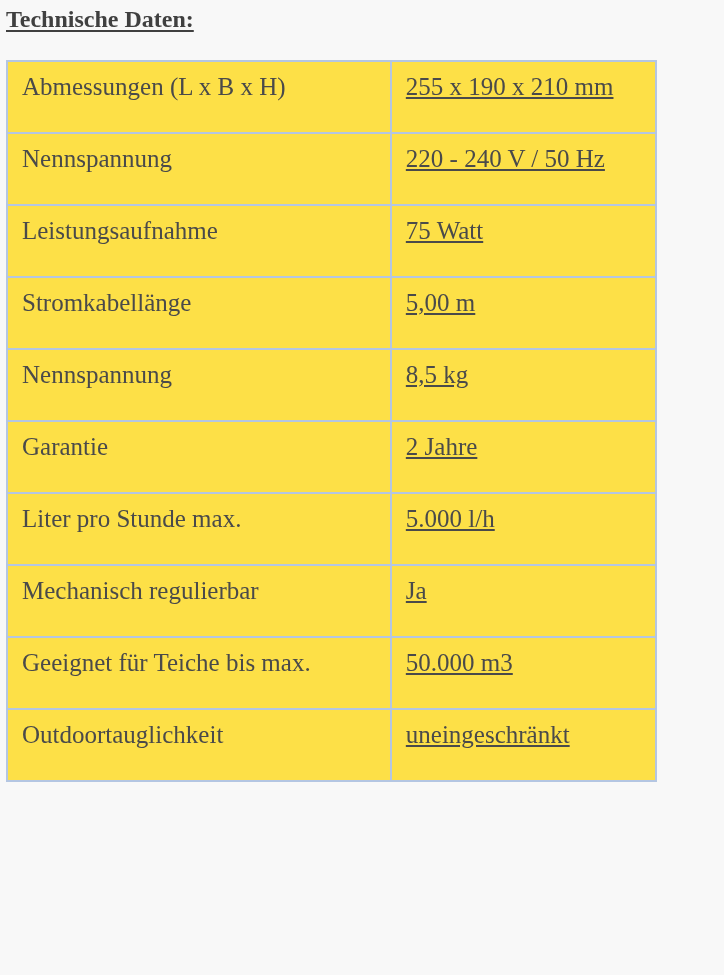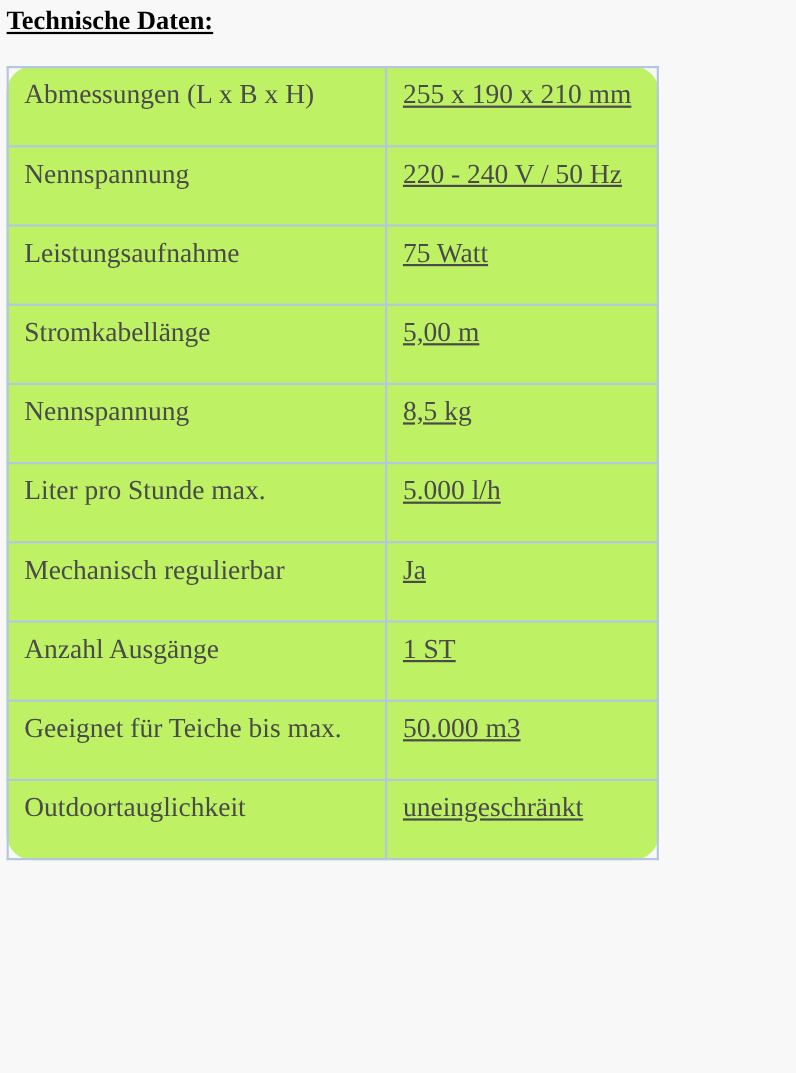--- a/index.html
+++ b/index.html
@@ -17,31 +17,30 @@
     .heading {
       position: absolute;
       left: 6px;
       top: 2px;
       margin: 0;
       font-size: 24px;
       font-weight: bold;
       text-decoration: underline;
       text-decoration-thickness: 2px;
       text-underline-offset: 3px;
-      color: #000000;
+      color: #404040;
       line-height: 34px;
     }
     table.specs {
       position: absolute;
       left: 6px;
       top: 60px;
-      width: 593px;
+      width: 651px;
       border-collapse: collapse;
-      background: #bef264;
-      border-radius: 24px;
+      background: #fde047;
     }
     table.specs td {
       border: 2px solid #b4c6e2;
       height: 72px;
       vertical-align: top;
       padding: 10px 14px 0 14px;
       font-size: 25px;
       line-height: 30px;
       box-sizing: border-box;
     }
@@ -69,30 +68,30 @@
     </tr>
     <tr>
       <td class="label">Stromkabellänge</td>
       <td class="value">5,00 m</td>
     </tr>
     <tr>
       <td class="label">Nennspannung</td>
       <td class="value">8,5 kg</td>
     </tr>
     <tr>
+      <td class="label">Garantie</td>
+      <td class="value">2 Jahre</td>
+    </tr>
+    <tr>
       <td class="label">Liter pro Stunde max.</td>
       <td class="value">5.000 l/h</td>
     </tr>
     <tr>
       <td class="label">Mechanisch regulierbar</td>
       <td class="value">Ja</td>
-    </tr>
-    <tr>
-      <td class="label">Anzahl Ausgänge</td>
-      <td class="value">1 ST</td>
     </tr>
     <tr>
       <td class="label">Geeignet für Teiche bis max.</td>
       <td class="value">50.000 m3</td>
     </tr>
     <tr>
       <td class="label">Outdoortauglichkeit</td>
       <td class="value">uneingeschränkt</td>
     </tr>
   </tbody>

